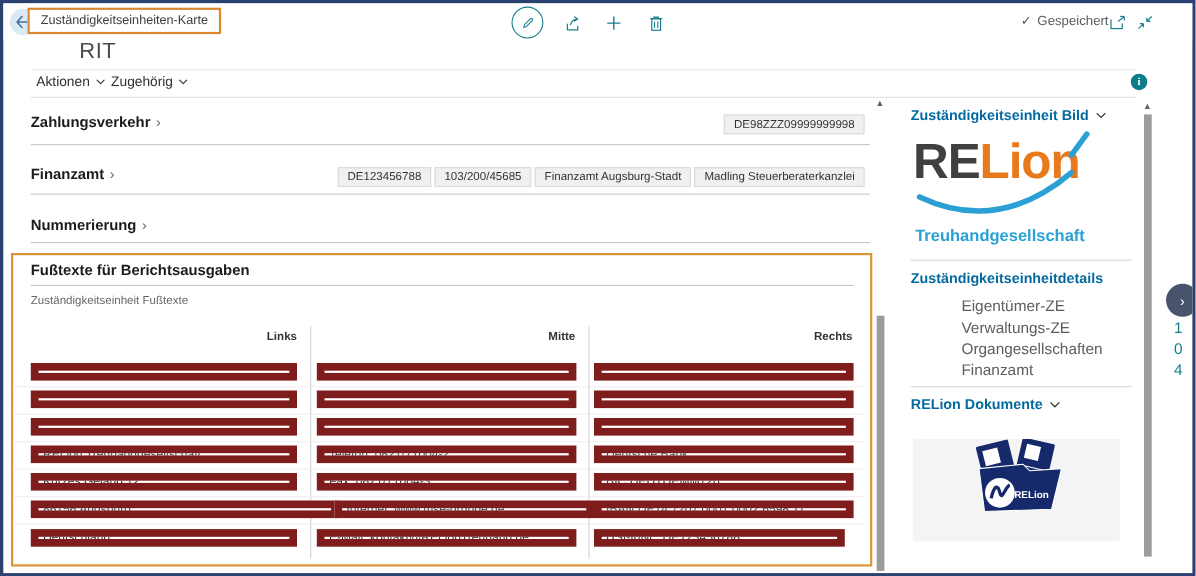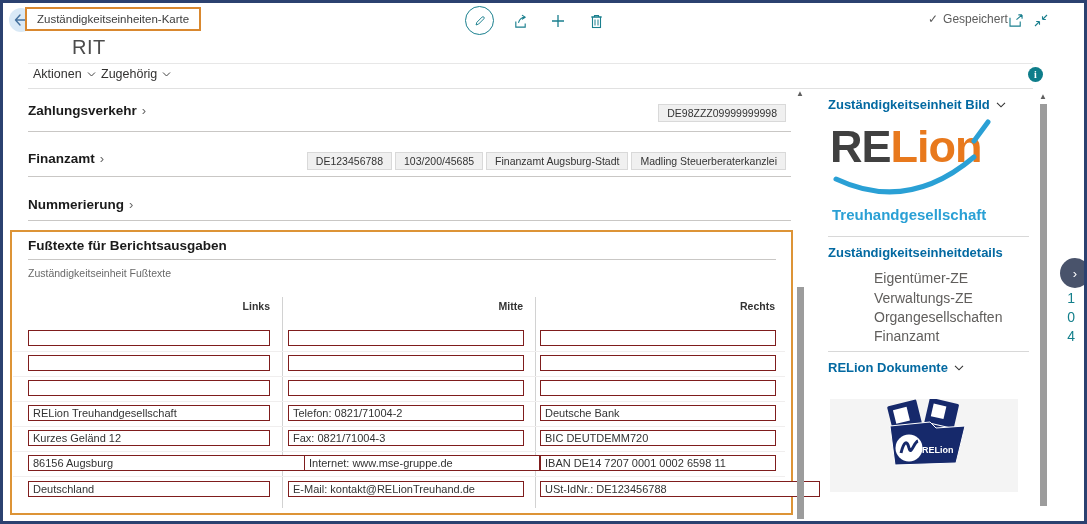--- a/index.html
+++ b/index.html
@@ -30,21 +30,21 @@
   .fasttab{position:absolute;left:25px;font-size:13.5px;font-weight:bold;color:#1b1b1b;cursor:pointer;display:flex;align-items:center;gap:5px;}
   .chev-r{font-weight:normal;color:#666;font-size:13px;}
   .badges{position:absolute;right:298px;display:flex;gap:3px;}
   .badge{font-size:10.5px;color:#333;background:#f0f0f0;border:1px solid #d9d9d9;padding:2px 8px;white-space:nowrap;}
   
   .orange-box{position:absolute;left:7px;top:227px;width:779px;height:281px;border:2px solid #dd9436;background:#fff;}
   .sub-label{position:absolute;left:25px;top:264px;font-size:10.5px;color:#696969;}
   .col-head{position:absolute;top:297px;width:98px;text-align:right;font-size:10.5px;font-weight:bold;color:#333;}
   .vsep{position:absolute;top:294px;height:211px;width:1px;background:#d2d2d2;}
   .rowline{position:absolute;left:10px;width:772px;height:1px;background:#f0eeee;}
-  .finput{position:absolute;height:16px;box-sizing:border-box;border:1px solid #7f1d1d;background:#fff;
+  .finput{position:absolute;height:16px;box-sizing:border-box;border:7px solid #7f1d1d;background:#fff;
     font-size:11px;color:#333;padding:0 4px;font-family:"Liberation Sans",sans-serif;outline:none;}
   
   .sb-thumb{position:absolute;width:7px;background:#9c9c9c;cursor:pointer;}
   .sb-arrow{position:absolute;font-size:8px;color:#5f5f5f;cursor:pointer;line-height:8px;}
   
   .fb-title{position:absolute;left:825px;font-size:13px;font-weight:bold;color:#0369a1;display:flex;gap:6px;align-items:center;cursor:pointer;}
   .fb-row{position:absolute;left:825px;width:201px;height:15px;font-size:14px;margin-left:46px;}
   .fb-row .lbl{color:#605e5c;}
   .fb-row .val{position:absolute;right:0;top:0;color:#137f8b;cursor:pointer;}
   .fb-line{position:absolute;left:825px;width:201px;height:1px;background:#d8d8d8;}
@@ -211,21 +211,21 @@
   <input class="finput" style="left: 285px; top: 427px; width: 236px;" value="Fax: 0821/71004-3">
   <input class="finput" style="left: 285px; top: 452px; width: 236px; margin-left: 16px;" value="Internet: www.mse-gruppe.de">
   <input class="finput" style="left: 285px; top: 478px; width: 236px;" value="E-Mail: kontakt@RELionTreuhand.de">
 
   <input class="finput" style="left: 537px; top: 327px; width: 236px;" value="">
   <input class="finput" style="left: 537px; top: 352px; width: 236px;" value="">
   <input class="finput" style="left: 537px; top: 377px; width: 236px;" value="">
   <input class="finput" style="left: 537px; top: 402px; width: 236px;" value="Deutsche Bank">
   <input class="finput" style="left: 537px; top: 427px; width: 236px;" value="BIC DEUTDEMM720">
   <input class="finput" style="left: 537px; top: 452px; width: 236px;" value="IBAN DE14 7207 0001 0002 6598 11">
-  <input class="finput" style="left: 537px; top: 478px; width: 280px;" value="USt-IdNr.: DE123456788">
+  <input class="finput" style="left: 537px; top: 478px; width: 228px;" value="USt-IdNr.: DE123456788">
 
   <div class="sb-arrow" style="left:793px;top:87px;">▲</div>
   <div class="sb-thumb" style="left:794px;top:284px;height:232px;"></div>
 
   <div class="fb-title" style="top:94px;">
     <span>Zuständigkeitseinheit Bild</span>
     <span>
         <svg width="10" height="6" viewBox="0 0 10 6">
           <path d="M1 0.8 L5 4.8 L9 0.8" fill="none" stroke="#333" stroke-width="1.1"></path>
         </svg>

